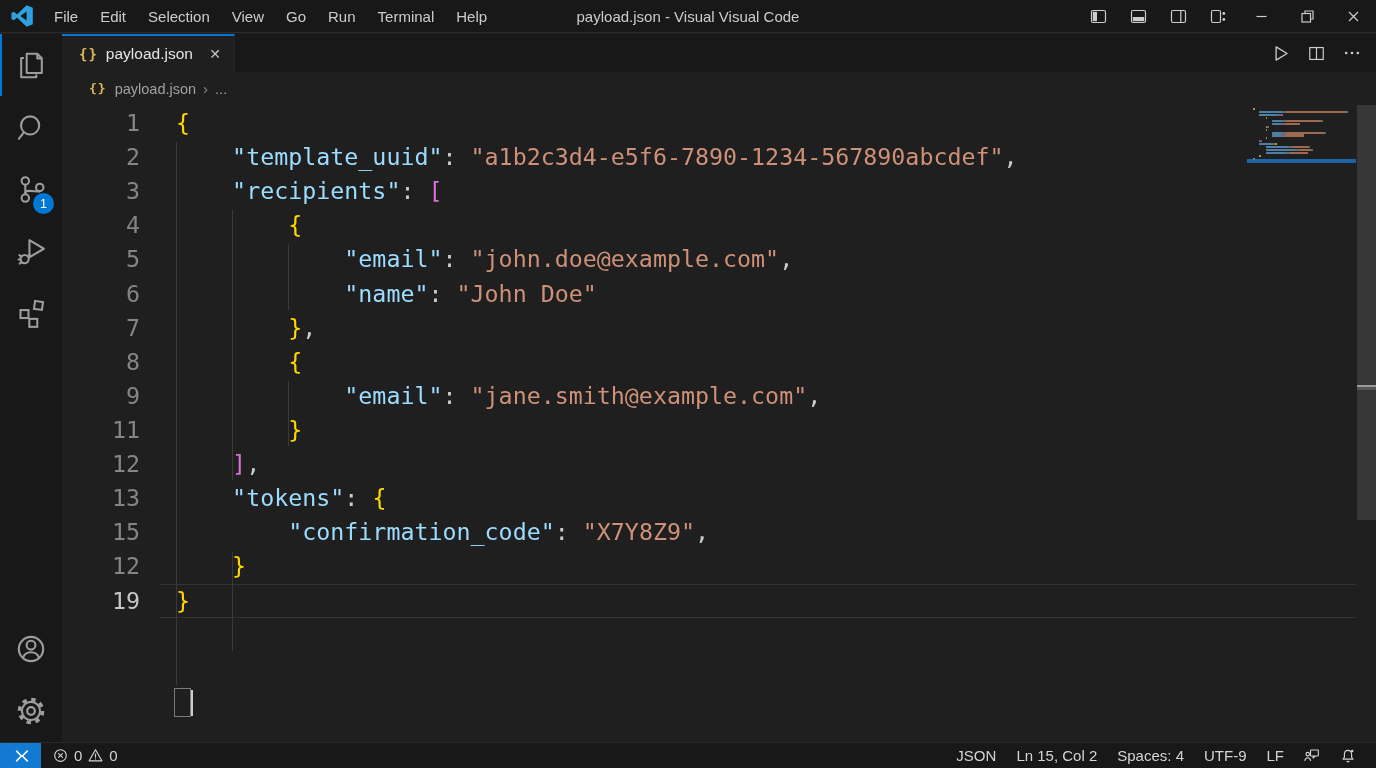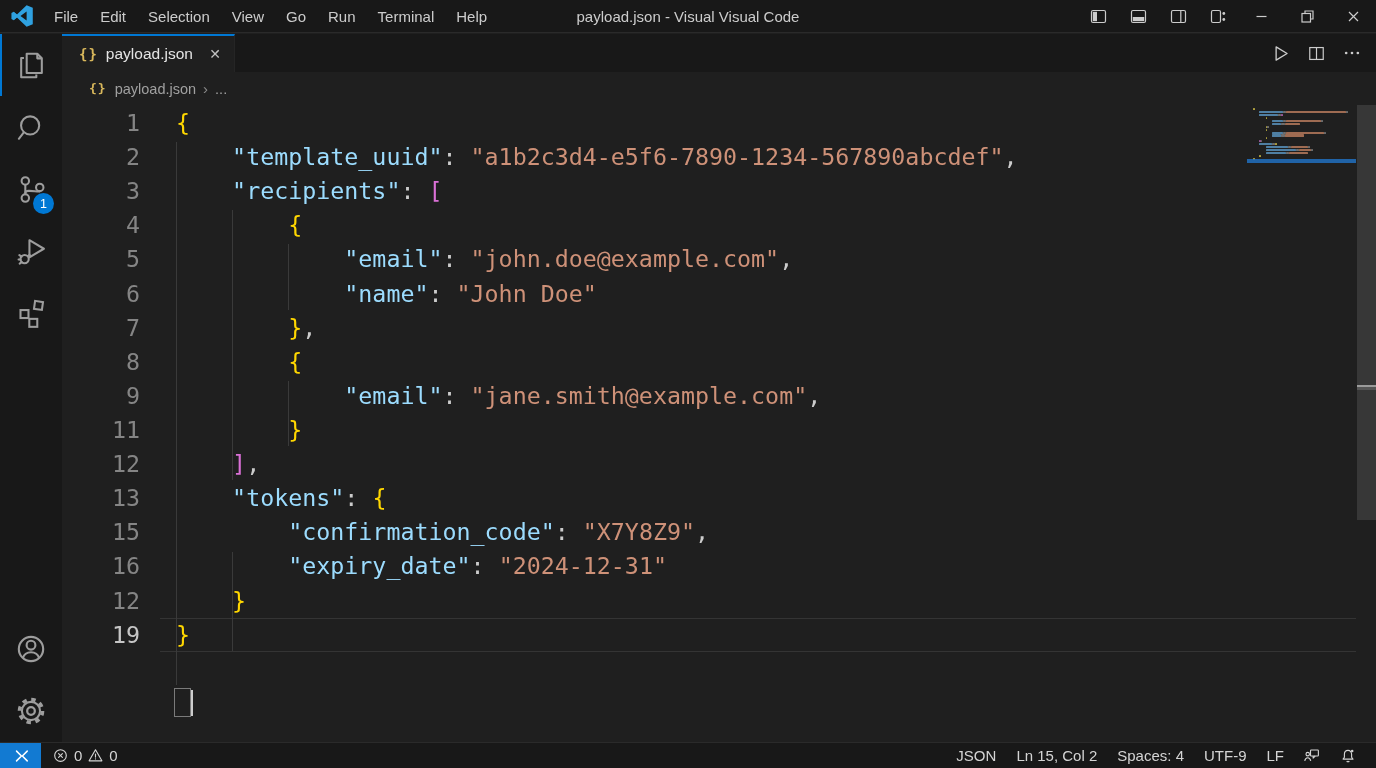--- a/index.html
+++ b/index.html
@@ -293,24 +293,20 @@
             <span class="ln">12</span>
             <span class="txt">    <span class="tok-a">]</span><span class="tok-p">,</span></span>
           </div>
           <div class="code-row">
             <span class="ln">13</span>
             <span class="txt">    <span class="tok-k">"tokens"</span><span class="tok-p">: </span><span class="tok-b">{</span></span>
           </div>
           <div class="code-row">
             <span class="ln">15</span>
             <span class="txt">        <span class="tok-k">"confirmation_code"</span><span class="tok-p">: </span><span class="tok-s">"X7Y8Z9"</span><span class="tok-p">,</span></span>
-          </div>
-          <div class="code-row">
-            <span class="ln">16</span>
-            <span class="txt">        <span class="tok-k">"expiry_date"</span><span class="tok-p">: </span><span class="tok-s">"2024-12-31"</span></span>
           </div>
           <div class="code-row">
             <span class="ln">12</span>
             <span class="txt">    <span class="tok-b">}</span></span>
           </div>
           <div class="code-row cur">
             <span class="ln">19</span>
             <span class="txt"><span class="tok-b">}</span></span>
           </div>
           <div class="iguide" style="left: 114px; top: 36.12px; height: 542.92px;"></div>

